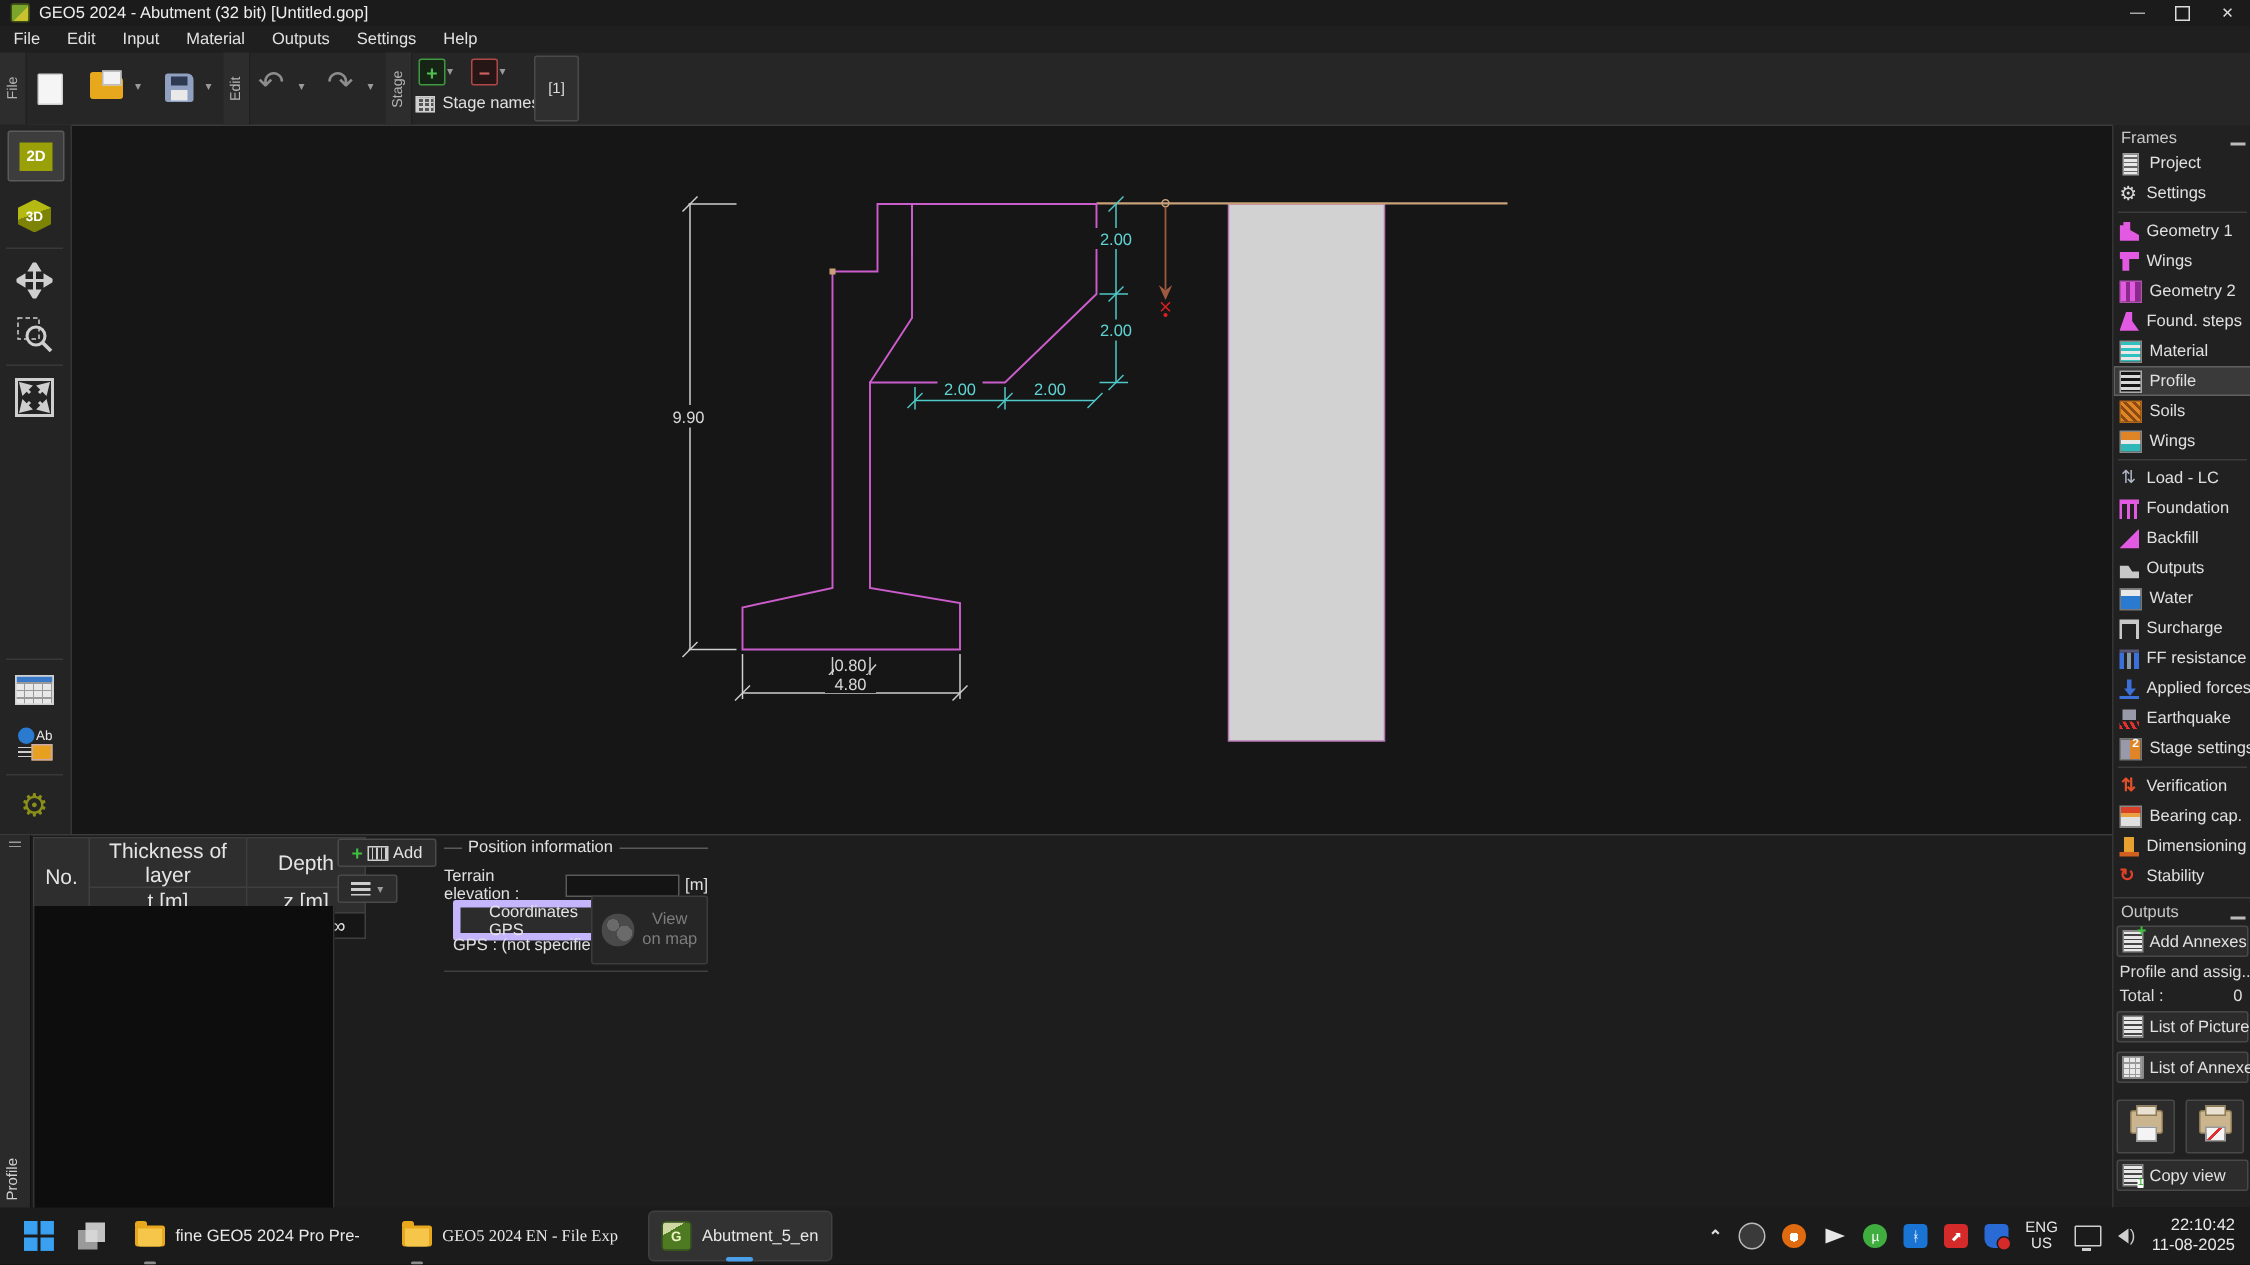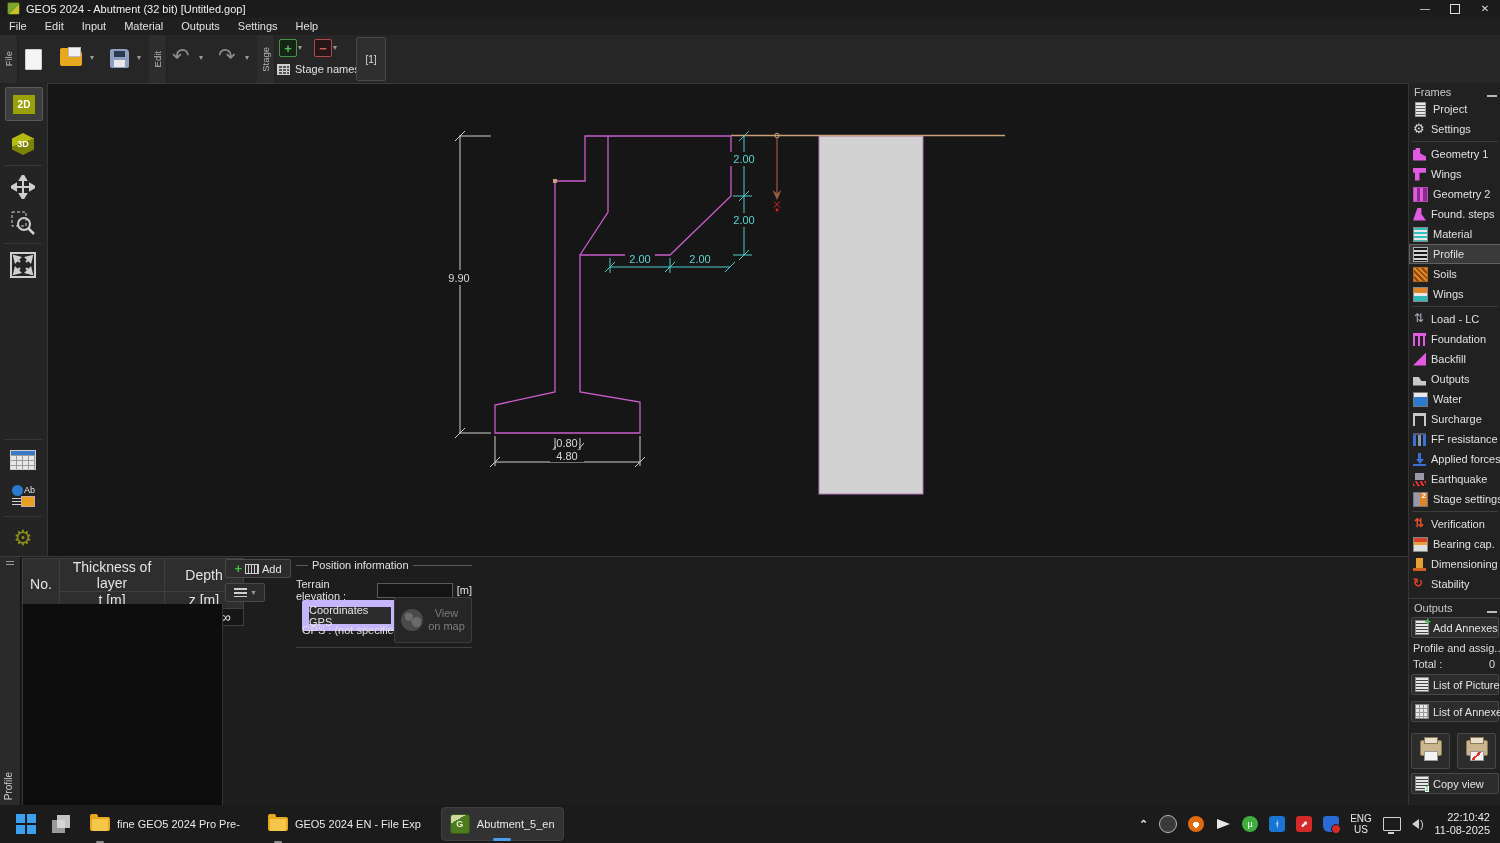--- a/index.html
+++ b/index.html
@@ -132,22 +132,22 @@
   .kbd{width:12px;height:8px;border:1px solid #cfcfcf;background:repeating-linear-gradient(90deg,transparent 0 2px,#cfcfcf 2px 3px);}
   .list-btn{position:absolute;left:225px;top:26px;width:38px;height:17px;background:#2c2c2c;border:1px solid #4a4a4a;border-radius:2px;
             display:flex;align-items:center;justify-content:center;gap:4px;}
   .ham{width:13px;height:9px;background:repeating-linear-gradient(#cfcfcf 0 2px,transparent 2px 4px);}
   .pos-group{position:absolute;left:296px;top:2px;width:176px;height:88px;border-bottom:1px solid #3f3f3f;font-size:11px;}
   .pos-title{display:flex;align-items:center;color:#e0e0e0;}
   .pos-title::before{content:"";width:12px;height:1px;background:#5a5a5a;margin-right:4px;}
   .pos-title::after{content:"";flex:1;height:1px;background:#5a5a5a;margin-left:4px;}
   .ter-row{display:flex;align-items:center;margin-top:7px;color:#e0e0e0;}
   .ter-input{width:70px;height:13px;background:#141414;border:1px solid #5a5a5a;color:#eee;font-size:11px;margin:0 4px;padding:0 2px;font-family:"Liberation Sans",sans-serif;}
-  .gps-btn{position:absolute;left:6px;top:41px;width:82px;height:17px;background:#2c2c2c;border:7px solid #c4b5fd;border-radius:2px;
-           display:flex;align-items:center;justify-content:center;color:#e4e4e4;}
+  .gps-btn{position:absolute;left:6px;top:41px;width:82px;height:17px;background:#2c2c2c;border:5px solid #c4b5fd;border-radius:2px;
+           display:flex;align-items:center;justify-content:center;color:#e4e4e4;padding-left:19px;}
   .gps-status{position:absolute;left:6px;top:65px;color:#e0e0e0;}
   .map-btn{position:absolute;left:98px;top:38px;width:76px;height:44px;background:#262626;border:1px solid #3c3c3c;border-radius:2px;
            display:flex;align-items:center;justify-content:center;gap:5px;color:#7d7d7d;}
   .globe{width:22px;height:22px;border-radius:50%;background:radial-gradient(circle at 35% 35%,#6a6a6a 0 4px,transparent 4px),
          radial-gradient(circle at 70% 60%,#6a6a6a 0 5px,transparent 5px),#4a4a4a;}
 
   
   .taskbar{left:0;top:805px;width:1500px;height:38px;background:#1b1b1b;display:flex;align-items:center;font-size:11px;}
   .tk-btn{height:32px;display:flex;align-items:center;padding:0 8px;border-radius:4px;position:relative;color:#e8e8e8;}
   .tk-active{background:#323232;border:1px solid #404040;}
@@ -604,21 +604,21 @@
       <span class="start"></span>
     </div>
   <div class="tk-btn">
       <span class="explorer-ico"></span>
     </div>
   <div class="tk-btn" style="margin-left:4px;">
     <span class="folder"></span>
     <span>fine GEO5 2024 Pro Pre-</span>
     <span class="run-dash"></span>
   </div>
-  <div class="tk-btn" style="margin-left:12px;">
+  <div class="tk-btn" style="margin-left:12px;font-family:Liberation Serif, serif;">
     <span class="folder"></span>
     <span>GEO5 2024 EN - File Exp</span>
     <span class="run-dash"></span>
   </div>
   <div class="tk-btn tk-active" style="margin-left:12px;">
     <span class="geo5-ico">G</span>
     <span>Abutment_5_en</span>
     <span class="act-dash"></span>
   </div>
   <div class="tray">

